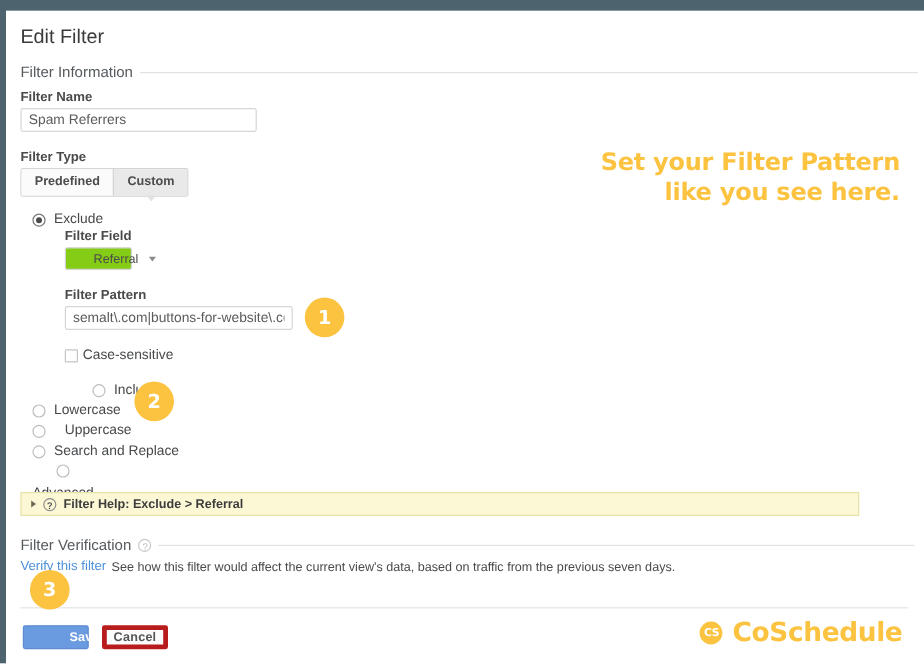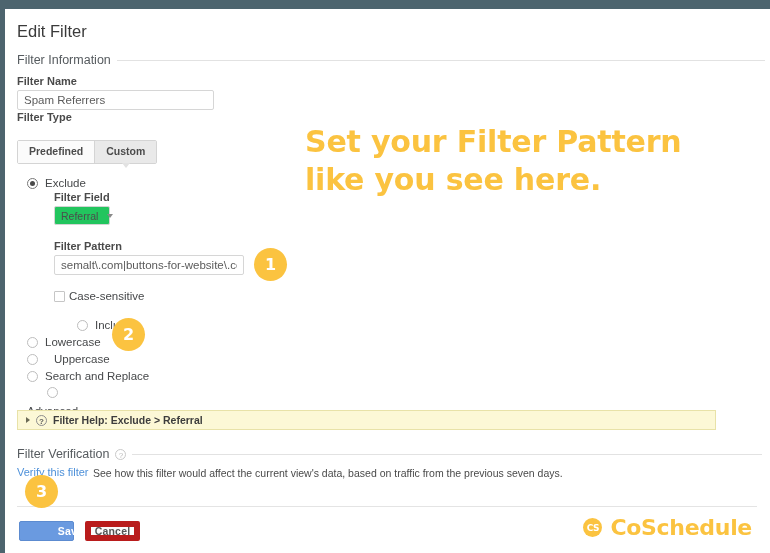--- a/index.html
+++ b/index.html
@@ -122,24 +122,24 @@
 
   
   .mini-select {
     position: absolute;
     box-sizing: border-box;
     display: flex;
     align-items: center;
     justify-content: space-between;
     border: 1px solid #d4d4d4;
     border-radius: 2px;
-    background: #22c55e;
+    background: #84cc16;
     font-size: 10.5px;
     color: #4c4c4c;
-    padding: 0 6px;
+    padding: 0 23px;
     cursor: pointer;
   }
   .mini-select .caret {
     width: 0; height: 0;
     border-left: 3.5px solid transparent;
     border-right: 3.5px solid transparent;
     border-top: 4px solid #8a8a8a;
     margin-left: 9px;
   }
 
@@ -261,21 +261,21 @@
     letter-spacing: .2px;
   }
   .btn.primary {
     background: #6a9ae0;
     border: 1px solid #5c8bd0;
     color: #ffffff;
     padding-left: 48px;
   }
   .btn.secondary {
     background: #fbfbfb;
-    border: 6px solid #b91c1c;
+    border: 4px solid #b91c1c;
     color: #555;
   }
 
   
   .badge {
     position: absolute;
     border-radius: 50%;
     background: #fbc340;
     color: #ffffff;
     display: flex;
@@ -283,23 +283,23 @@
     justify-content: center;
     font-size: 16px;
     font-weight: bold;
     font-family: "DejaVu Sans", sans-serif;
   }
   #headline {
     position: absolute;
     left: 300px;
     top: 114px;
     width: 445px;
-    text-align: left;
+    text-align: right;
     color: #fbc340;
-    font-size: 30px;
+    font-size: 20px;
     font-weight: bold;
     line-height: 1.27;
     font-family: "DejaVu Sans", sans-serif;
     letter-spacing: -0.2px;
   }
   #brand {
     position: absolute;
     right: 18px;
     bottom: 13px;
     display: flex;
@@ -338,21 +338,21 @@
   <div class="page-title">Edit Filter</div>
 
   <div class="section-head" style="left:12px; top:44px; width:740px;">
     <span>Filter Information</span>
     <span class="rule" style="width:648px;"></span>
   </div>
 
   <div class="field-label" style="left:12px; top:66px;">Filter Name</div>
   <input class="txt-input" style="left: 12px; top: 81px; width: 197px; height: 20px;" value="Spam Referrers">
 
-  <div class="field-label" style="left:12px; top:102px;">Filter Type</div>
+  <div class="field-label" style="left:12px; top:116px;">Filter Type</div>
   <div class="seg-group" style="left:12px; top:131px;">
     <div class="seg">Predefined</div>
     <div class="seg active">Custom</div>
   </div>
 
   <div class="radio-row" style="left:22px; top:168px;">
     <span class="radio checked"></span>
     <span>Exclude</span>
   </div>
 

